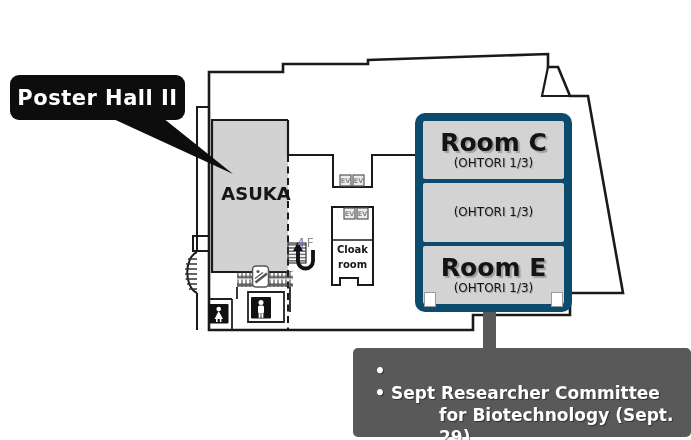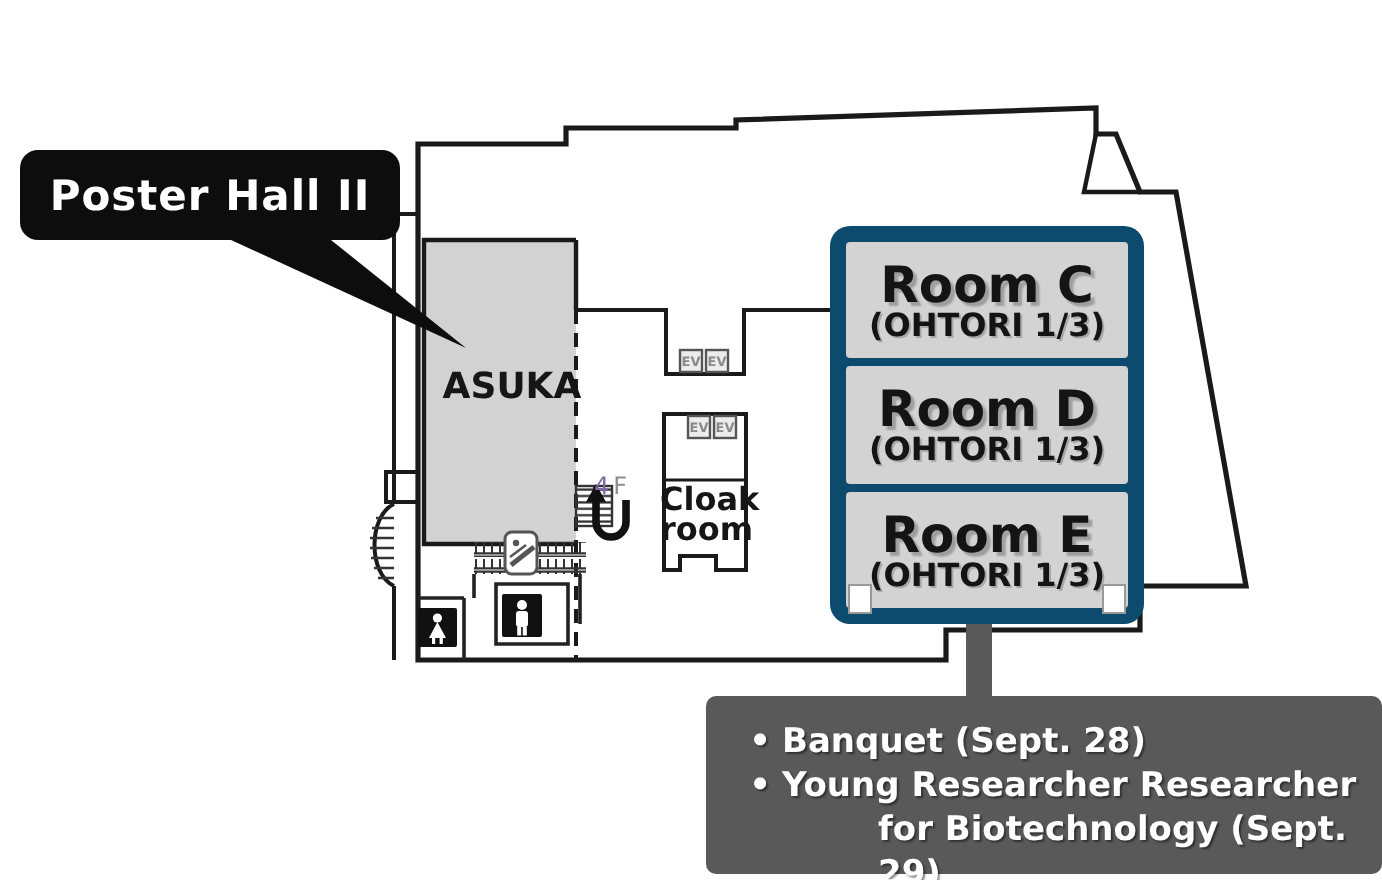--- a/index.html
+++ b/index.html
@@ -5,41 +5,41 @@
   html,body{margin:0;padding:0;background:#fff;}
   #stage{
     position:relative;width:691px;height:440px;background:#fff;overflow:hidden;
     font-family:"DejaVu Sans","Liberation Sans",sans-serif;
   }
   .abs{position:absolute;}
   
   #floor-title{left:53px;top:4px;font-size:29px;font-weight:bold;color:#121212;letter-spacing:1px;}
   
   #poster-label{
-    left:10px;top:75px;width:190px;height:45px;background:#0d0d0d;border-radius:9px;
+    left:10px;top:75px;width:175px;height:45px;background:#0d0d0d;border-radius:9px;
     color:#fff;font-size:21px;font-weight:bold;display:flex;align-items:center;justify-content:center;
     z-index:4;letter-spacing:0.5px;
   }
   
   #asuka-label{left:212px;top:183px;width:88px;text-align:center;font-size:18px;font-weight:bold;color:#161616;z-index:3;}
-  #cloak-label{left:330px;top:242px;width:45px;text-align:center;font-size:16px;font-weight:bold;color:#161616;line-height:15px;z-index:3;}
+  #cloak-label{left:330px;top:242px;width:45px;text-align:center;font-size:10px;font-weight:bold;color:#161616;line-height:15px;z-index:3;}
   #stairs-4f{left:297px;top:236px;font-size:12px;font-weight:normal;z-index:3;}
   #stairs-4f .num{color:#7c6aa6;}
   #stairs-4f .letter{color:#8f8f8f;margin-left:2px;}
   
   #rooms-panel{
     left:415px;top:113px;width:157px;height:199px;background:#0c4a6e;border-radius:10px;
     padding:8px;box-sizing:border-box;display:flex;flex-direction:column;gap:4px;z-index:2;
   }
   .room-cell{
     flex:1;background:#d3d3d3;border-radius:2px;display:flex;flex-direction:column;
     align-items:center;justify-content:center;
   }
   .room-name{font-size:25px;font-weight:bold;color:#141414;line-height:26px;text-shadow:2px 2px 1px rgba(0,0,0,0.25);}
-  .room-cap{font-size:16px;font-weight:bold;color:#141414;line-height:14px;text-shadow:1px 1px 0 rgba(0,0,0,0.2);}
+  .room-cap{font-size:12px;font-weight:normal;color:#141414;line-height:14px;text-shadow:1px 1px 0 rgba(0,0,0,0.2);}
   .door-notch{position:absolute;width:12px;height:15px;background:#fff;border:1px solid #999;box-sizing:border-box;z-index:3;}
   #door-notch-left{left:424px;top:292px;}
   #door-notch-right{left:551px;top:292px;}
   
   #connector{left:483px;top:312px;width:13px;height:38px;background:#595959;z-index:2;}
   #events-callout{
     left:353px;top:348px;width:338px;height:89px;background:#595959;border-radius:5px;
     color:#fff;font-weight:bold;font-size:17px;z-index:2;box-sizing:border-box;
     padding:12px 0 0 16px;line-height:22px;text-shadow:1px 1px 1px rgba(0,0,0,0.45);
   }
@@ -137,37 +137,35 @@
     <div>room</div>
   </div>
   <div class="abs" id="stairs-4f"><span class="num">4</span><span class="letter">F</span></div>
 
   <div class="abs" id="rooms-panel">
     <div class="room-cell">
       <div class="room-name">Room C</div>
       <div class="room-cap">(OHTORI 1/3)</div>
     </div>
     <div class="room-cell">
-      <div class="room-name">Room D</div>
       <div class="room-cap">(OHTORI 1/3)</div>
     </div>
     <div class="room-cell">
       <div class="room-name">Room E</div>
       <div class="room-cap">(OHTORI 1/3)</div>
     </div>
   </div>
   <div class="door-notch" id="door-notch-left"></div>
   <div class="door-notch" id="door-notch-right"></div>
 
   <div class="abs" id="connector"></div>
   <div class="abs" id="events-callout">
     <div class="callout-row">
       <span class="callout-bullet">•</span>
-      <span>Banquet (Sept. 28)</span>
     </div>
     <div class="callout-row">
       <span class="callout-bullet">•</span>
-      <span>Young Researcher Researcher</span>
+      <span>Sept Researcher Committee</span>
     </div>
     <div class="callout-indent">for Biotechnology (Sept. 29)</div>
   </div>
 
 </div>
 
 </body></html>

